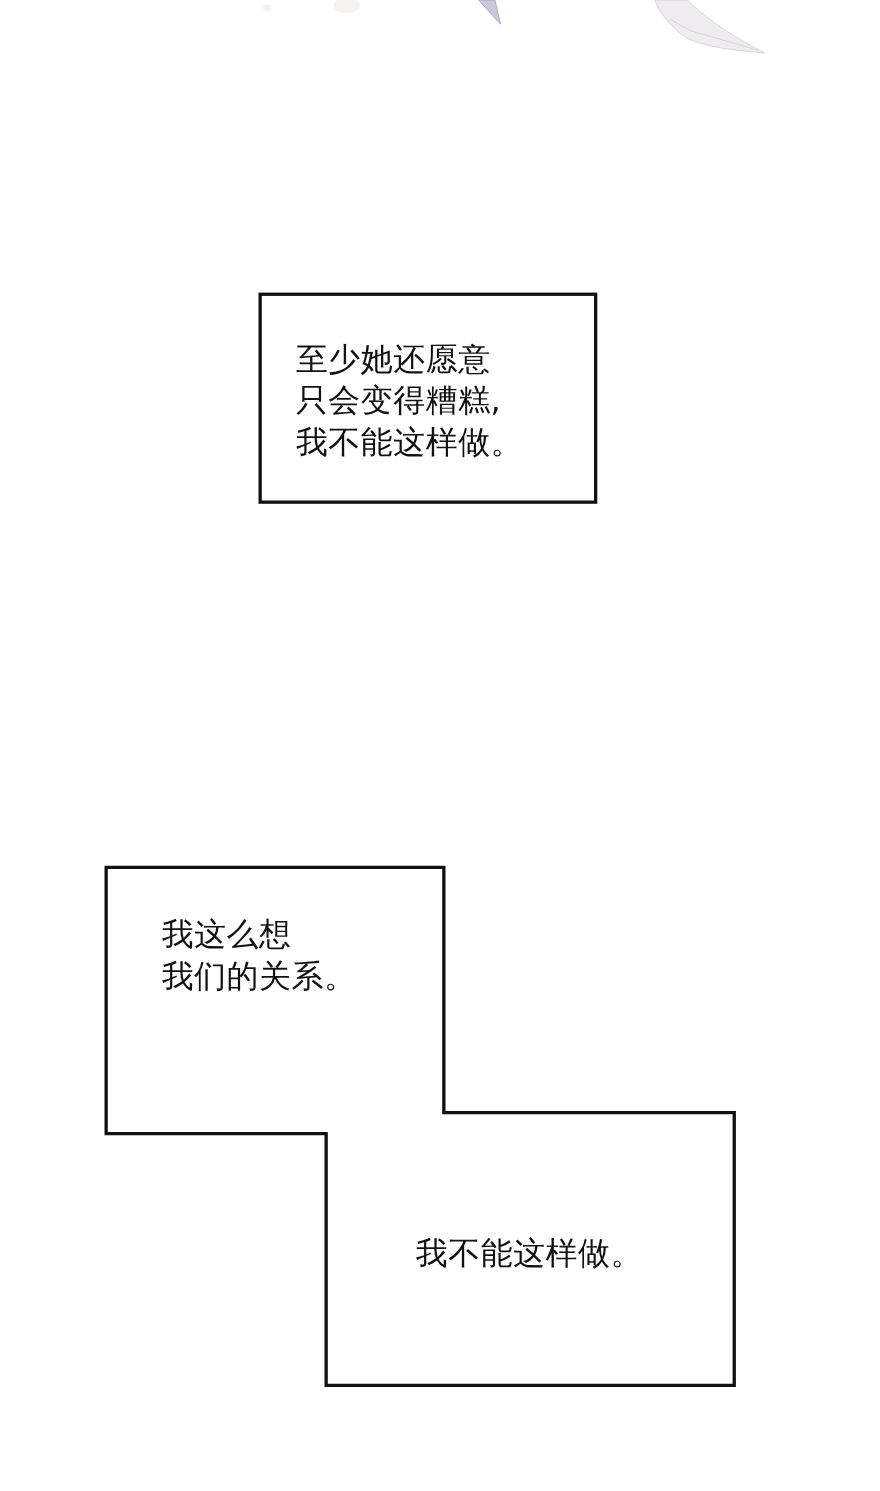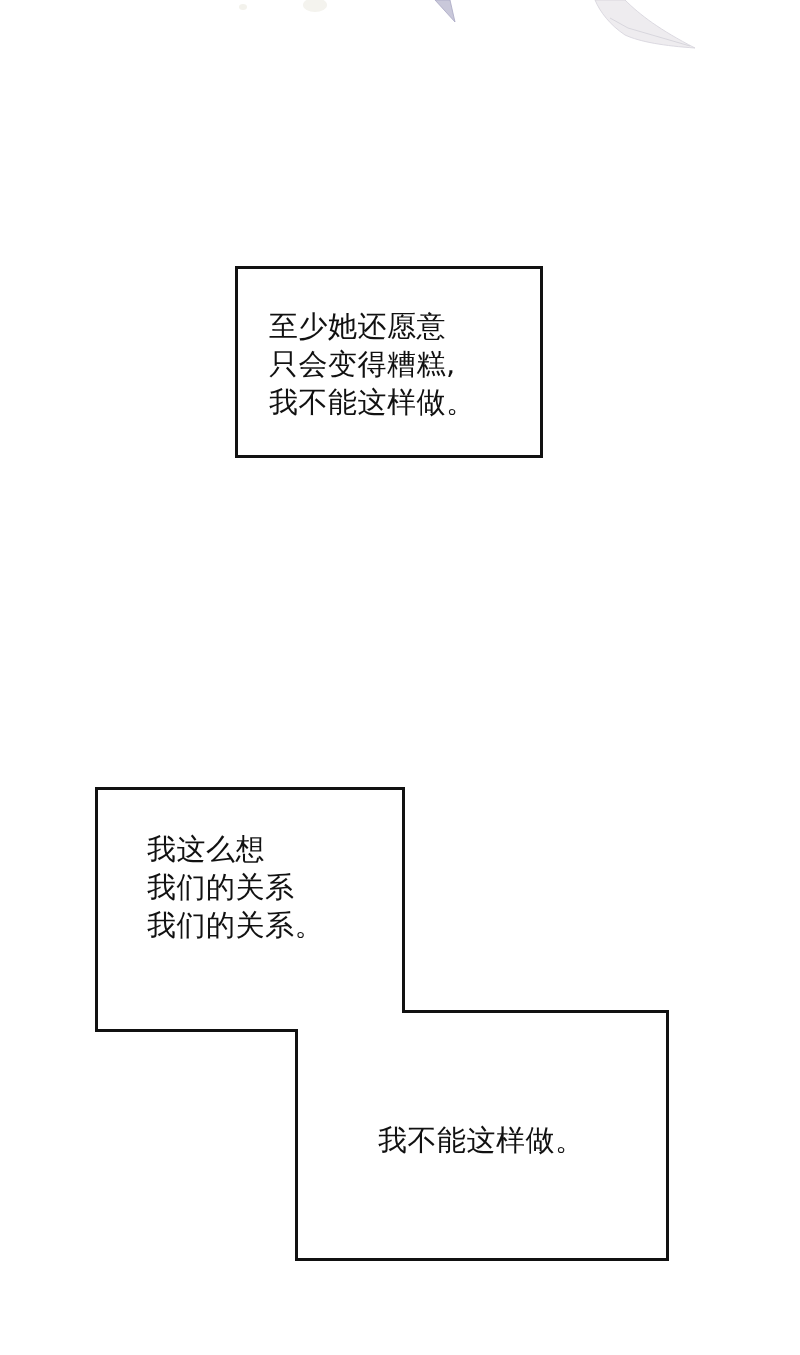--- a/index.html
+++ b/index.html
@@ -37,21 +37,20 @@
       <span class="line">我不能这样做。</span>
     </div>
   </div>
 
   <svg class="poly" viewBox="0 0 800 1355">
     <polygon points="96.5,788.5 403.5,788.5 403.5,1011.5 667.5,1011.5 667.5,1259.5 296.5,1259.5 296.5,1030.5 96.5,1030.5" fill="#ffffff" stroke="#111111" stroke-width="3" stroke-linejoin="miter"></polygon>
   </svg>
 
   <div class="text t2">
     <span class="line">我这么想</span>
-    <span class="line">我们的关系</span>
     <span class="line">我们的关系。</span>
   </div>
 
   <div class="text t3">
     <span class="line">我不能这样做。</span>
   </div>
 
 </div>
 
 </body></html>

